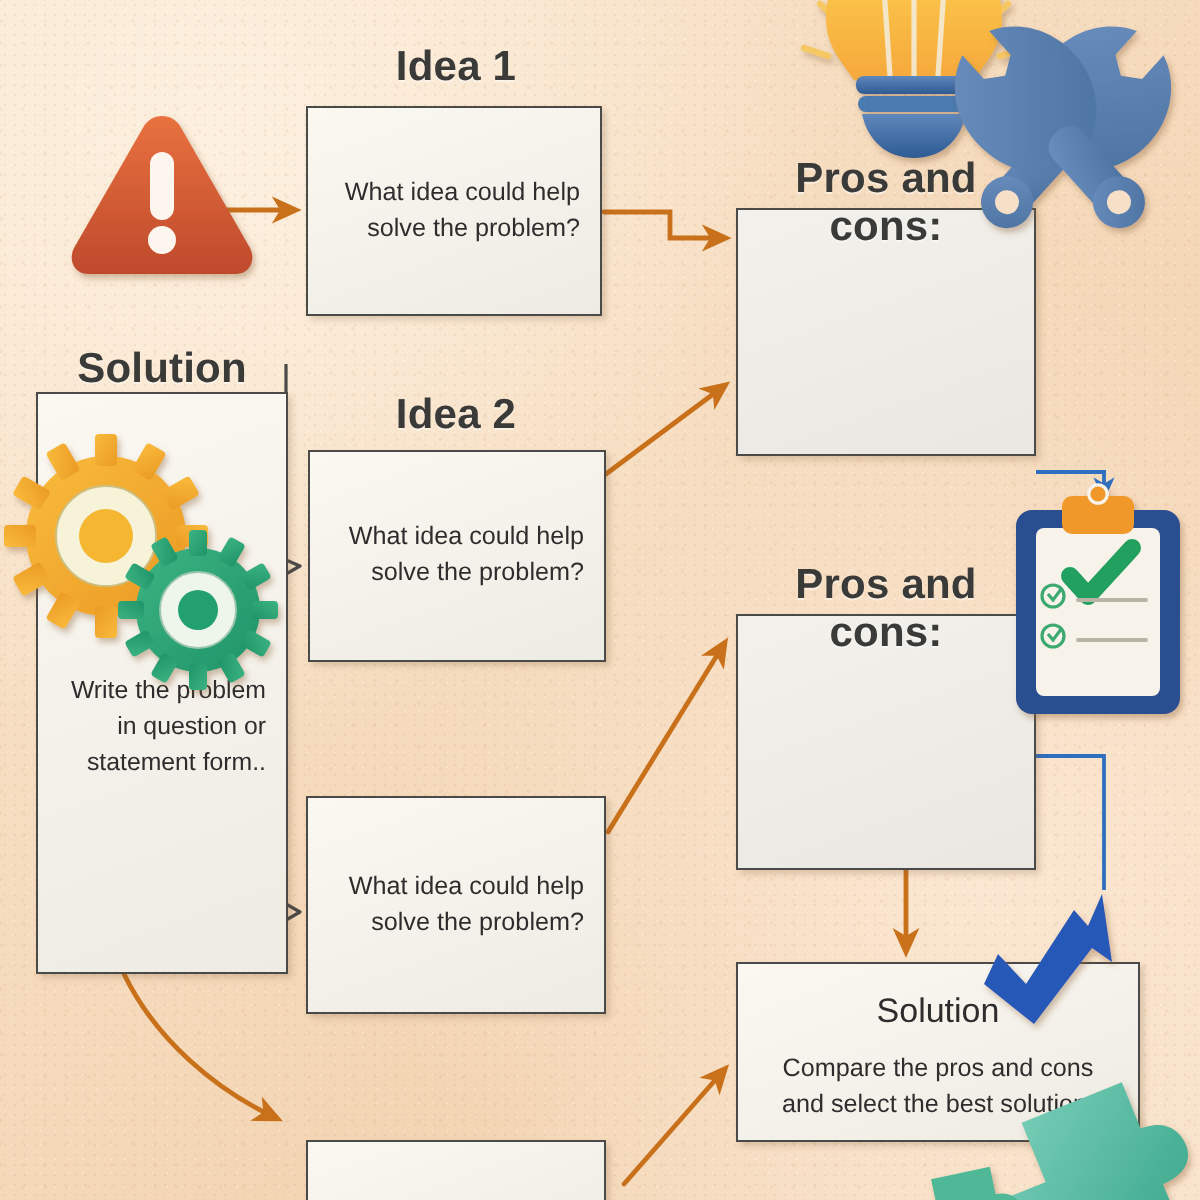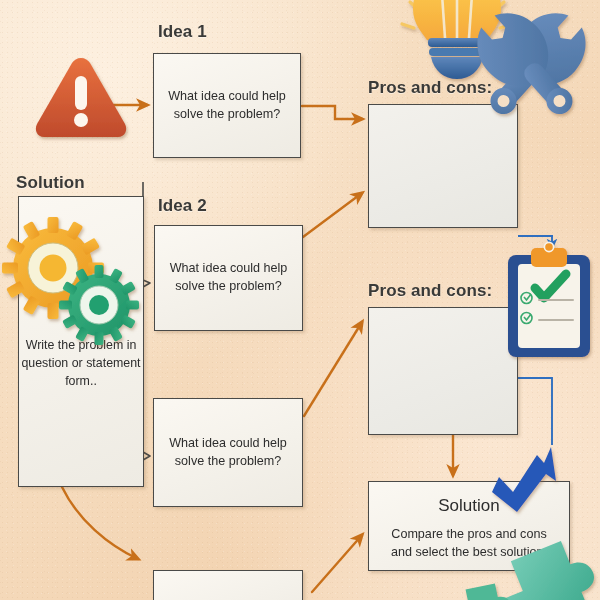--- a/index.html
+++ b/index.html
@@ -31,26 +31,26 @@
 
   .node{
     position:absolute;z-index:4;
     background:linear-gradient(160deg,#fbf8f2 0%,#f4f1ea 55%,#eeebe3 100%);
     border:1.6px solid #4a4a48;
     box-shadow:2px 2px 3px rgba(120,85,50,.22);
     box-sizing:border-box;
     display:flex;flex-direction:column;align-items:center;justify-content:center;
   }
   .node .body{
-    font-size:12.6px;line-height:1.42;color:#2d2d2d;text-align:center;
-    padding:0 0;font-weight:400;
+    font-size:12.6px;line-height:1.42;color:#2d2d2d;text-align:right;
+    padding:0 10px;font-weight:400;
   }
   .caption{
-    position:absolute;z-index:5;
-    font-size:17px;font-weight:700;color:#3a3a38;letter-spacing:.1px;
+    position:absolute;z-index:5;text-align:center;
+    font-size:21px;font-weight:700;color:#3a3a38;letter-spacing:.1px;
     text-shadow:0 1px 0 rgba(255,255,255,.45);
   }
   #problem-body{justify-content:flex-start;padding-top:0;}
   #problem-body .body{margin-top:140px;font-size:12.4px;line-height:1.45;}
   #solution-node{justify-content:flex-start;padding-top:14px;}
   .sol-title{font-size:17px;font-weight:400;color:#2d2d2d;margin-bottom:9px;}
   .sol-text{font-size:12.6px;line-height:1.45;color:#2d2d2d;text-align:center;padding:0 12px;}
   .empty-node{background:linear-gradient(160deg,#f3f1ec 0%,#ecebe6 60%,#e8e7e1 100%);}
 </style>
 </head>

